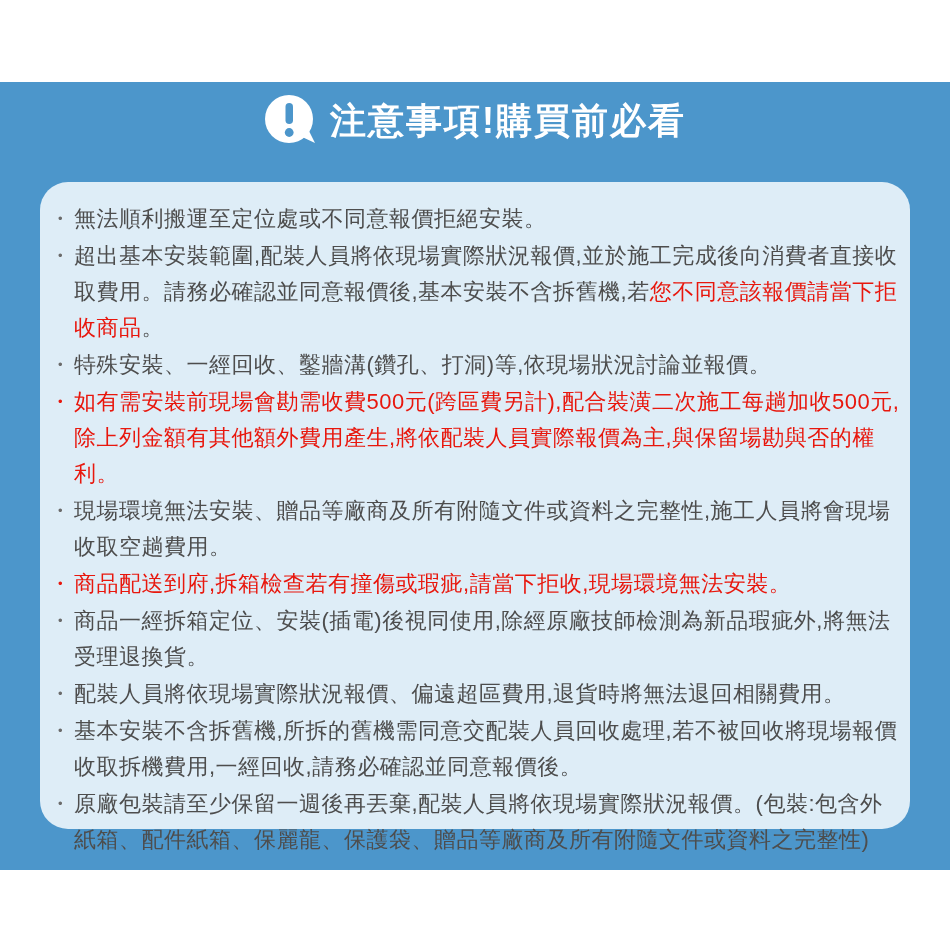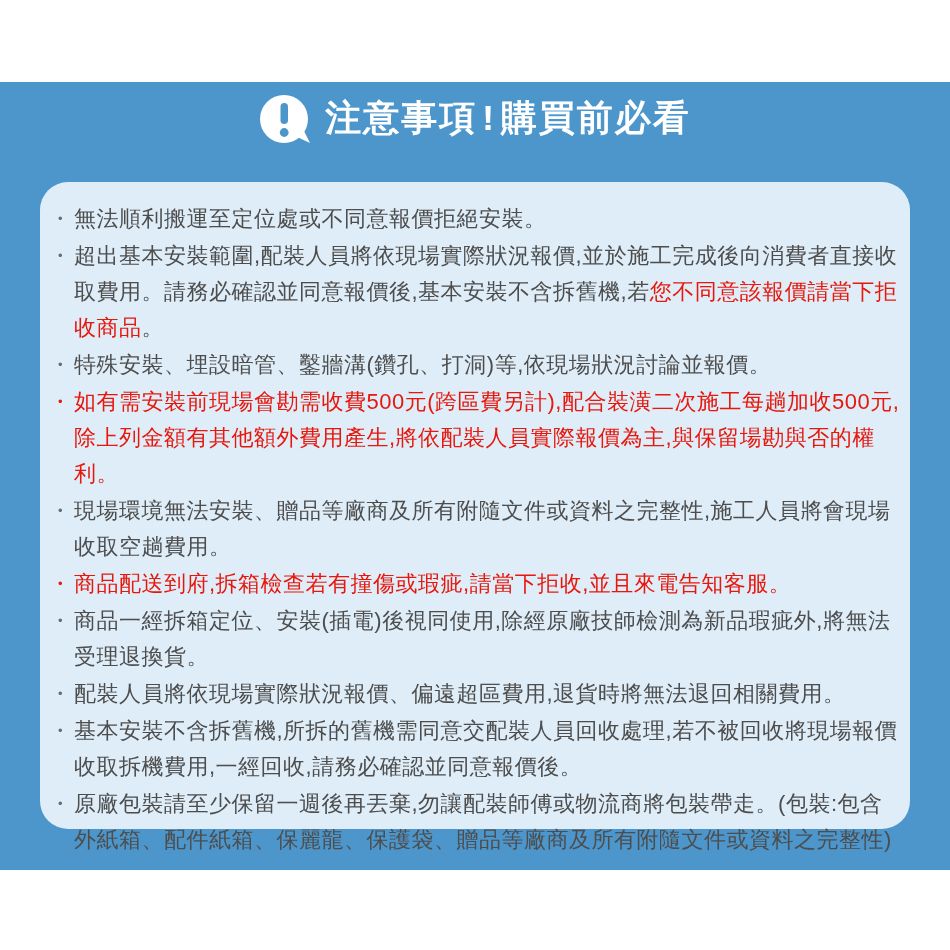--- a/index.html
+++ b/index.html
@@ -22,21 +22,20 @@
   .banner {
     width: 950px;
     height: 788px;
     background: var(--banner-bg);
   }
   .banner-header {
     display: flex;
     align-items: center;
     justify-content: center;
     height: 78px;
-    font-family: Liberation Mono, monospace;
   }
   .alert-icon {
     width: 52px;
     height: 54px;
     margin-right: 14px;
     flex: none;
   }
   .banner-title {
     color: #ffffff;
     font-size: 36px;
@@ -103,42 +102,42 @@
       <li class="notice-item">
         <span class="bullet">•</span>
         <div class="item-text">
           <span>超出基本安裝範圍,配裝人員將依現場實際狀況報價,並於施工完成後向消費者直接收取費用。請務必確認並同意報價後,基本安裝不含拆舊機,若</span><span class="seg-red">您不同意該報價請當下拒收商品</span><span>。</span>
         </div>
       </li>
 
       <li class="notice-item">
         <span class="bullet">•</span>
         <div class="item-text">
-          <span>特殊安裝、埋設暗管、鑿牆溝(鑽孔、打洞)等,依現場狀況討論並報價。</span>
+          <span>特殊安裝、一經回收、鑿牆溝(鑽孔、打洞)等,依現場狀況討論並報價。</span>
         </div>
       </li>
 
       <li class="notice-item">
         <span class="bullet red">•</span>
         <div class="item-text">
           <span class="seg-red">如有需安裝前現場會勘需收費500元(跨區費另計),配合裝潢二次施工每趟加收500元,除上列金額有其他額外費用產生,將依配裝人員實際報價為主,與保留場勘與否的權利。</span>
         </div>
       </li>
 
       <li class="notice-item">
         <span class="bullet">•</span>
         <div class="item-text">
           <span>現場環境無法安裝、贈品等廠商及所有附隨文件或資料之完整性,施工人員將會現場收取空趟費用。</span>
         </div>
       </li>
 
       <li class="notice-item">
         <span class="bullet red">•</span>
         <div class="item-text">
-          <span class="seg-red">商品配送到府,拆箱檢查若有撞傷或瑕疵,請當下拒收,並且來電告知客服。</span>
+          <span class="seg-red">商品配送到府,拆箱檢查若有撞傷或瑕疵,請當下拒收,現場環境無法安裝。</span>
         </div>
       </li>
 
       <li class="notice-item">
         <span class="bullet">•</span>
         <div class="item-text">
           <span>商品一經拆箱定位、安裝(插電)後視同使用,除經原廠技師檢測為新品瑕疵外,將無法受理退換貨。</span>
         </div>
       </li>
 
@@ -152,21 +151,21 @@
       <li class="notice-item">
         <span class="bullet">•</span>
         <div class="item-text">
           <span>基本安裝不含拆舊機,所拆的舊機需同意交配裝人員回收處理,若不被回收將現場報價收取拆機費用,一經回收,請務必確認並同意報價後。</span>
         </div>
       </li>
 
       <li class="notice-item">
         <span class="bullet">•</span>
         <div class="item-text">
-          <span>原廠包裝請至少保留一週後再丟棄,勿讓配裝師傅或物流商將包裝帶走。(包裝:包含外紙箱、配件紙箱、保麗龍、保護袋、贈品等廠商及所有附隨文件或資料之完整性)</span>
+          <span>原廠包裝請至少保留一週後再丟棄,配裝人員將依現場實際狀況報價。(包裝:包含外紙箱、配件紙箱、保麗龍、保護袋、贈品等廠商及所有附隨文件或資料之完整性)</span>
         </div>
       </li>
 
     </ul>
   </div>
 </div>
 
 <div class="bottom-strip"></div>
 
 </body></html>

